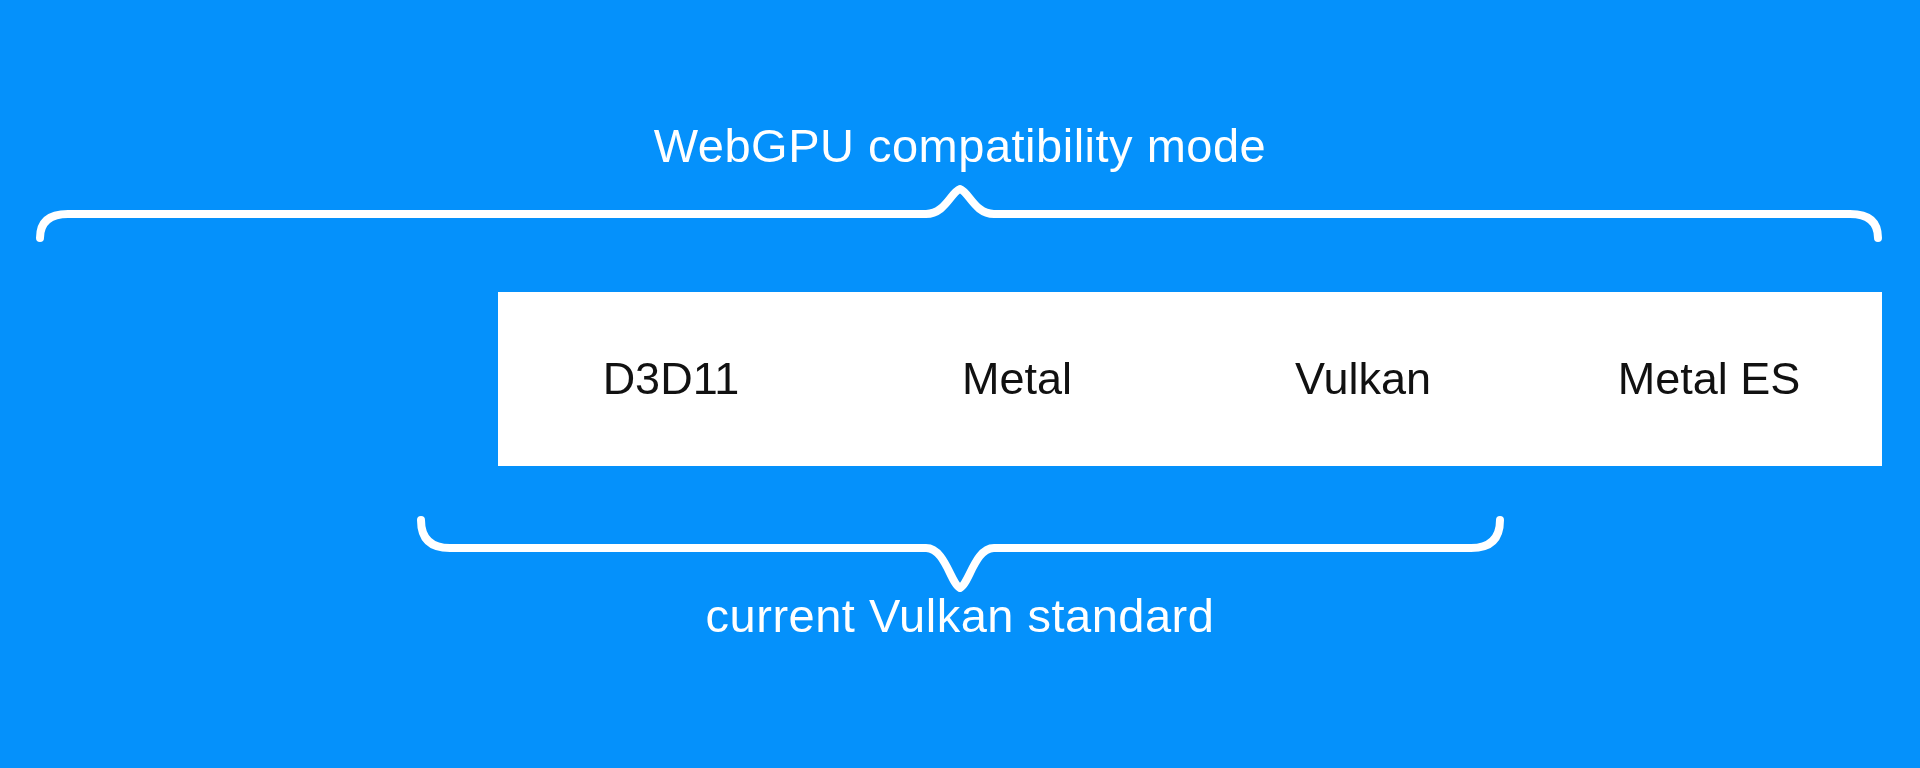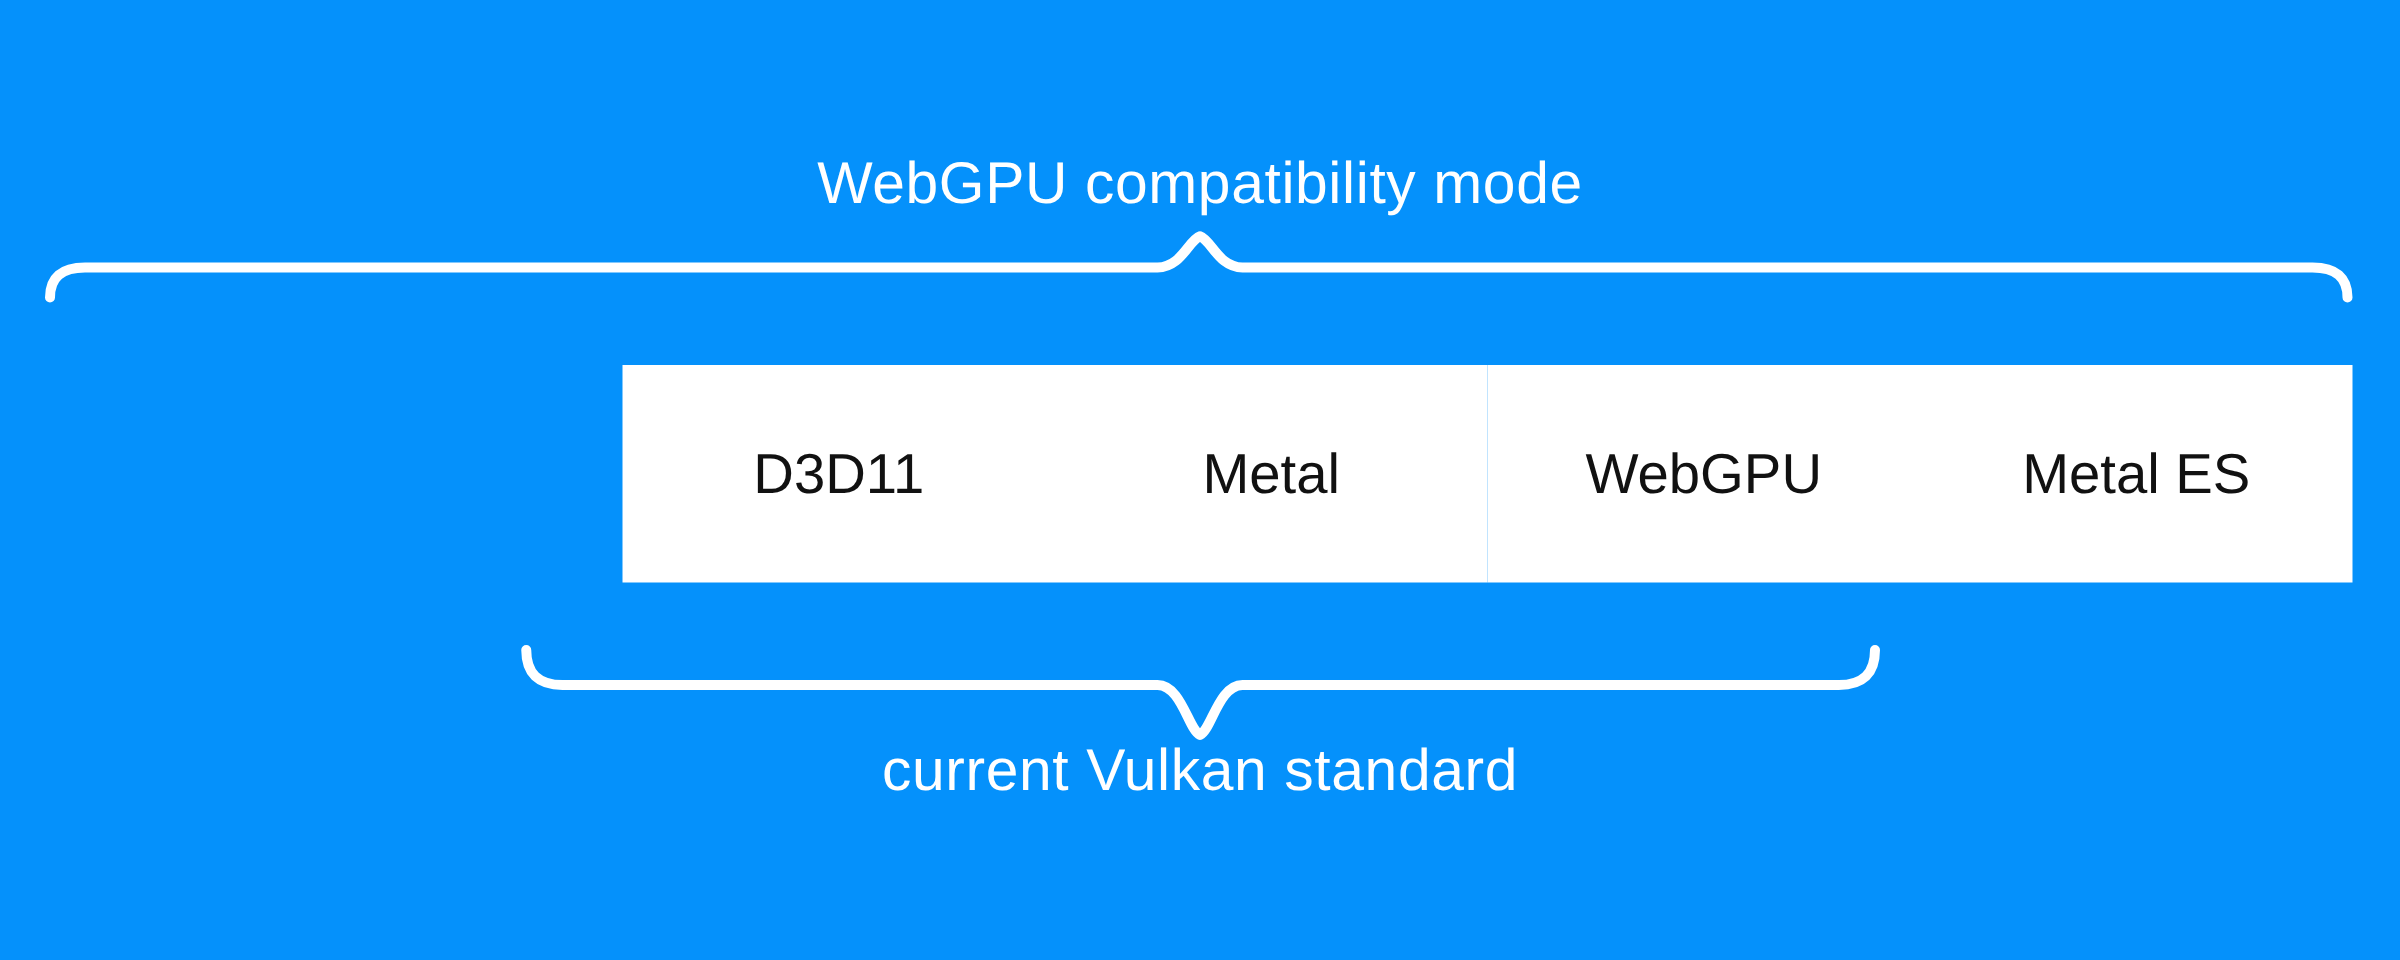--- a/index.html
+++ b/index.html
@@ -87,21 +87,21 @@
   </svg>
 
   <div id="boxes">
     <div class="api-box">
       <span>D3D11</span>
     </div>
     <div class="api-box">
       <span>Metal</span>
     </div>
     <div class="api-box">
-      <span>WebGPU</span>
+      <span>Vulkan</span>
     </div>
     <div class="api-box">
       <span>Metal ES</span>
     </div>
   </div>
 
   <div id="bottom-label" class="brace-label">current Vulkan standard</div>
 
 </div>
 

